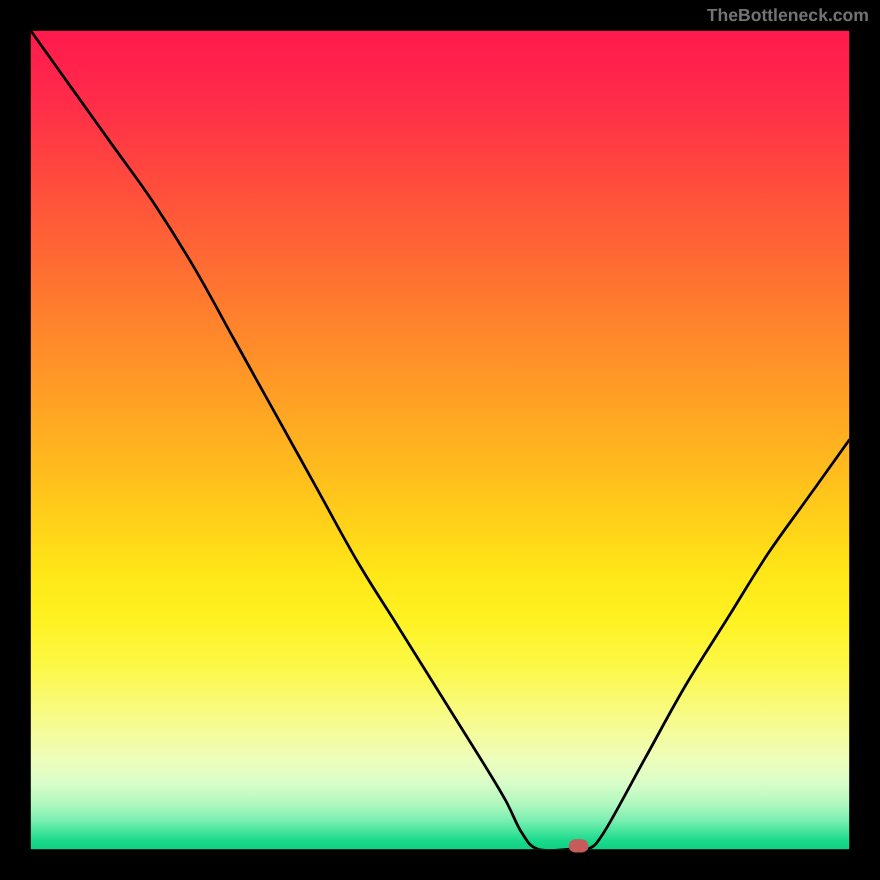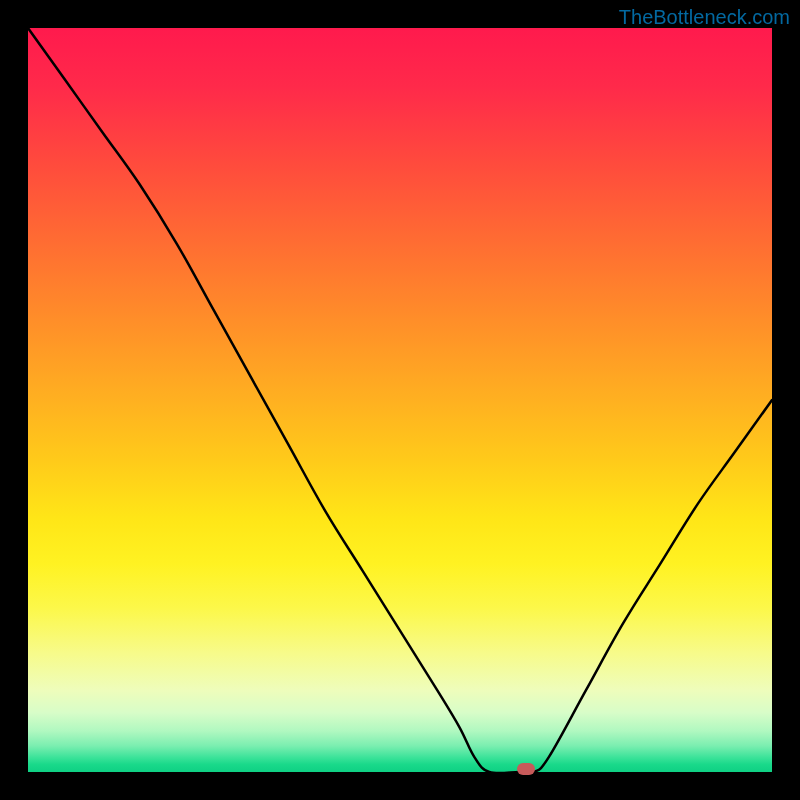--- a/index.html
+++ b/index.html
@@ -8,23 +8,23 @@
     width: 800px;
     height: 800px;
     background: #000;
     position: relative;
     font-family: Arial, sans-serif;
   }
   .watermark {
     position: absolute;
     top: 6px;
     right: 10px;
-    color: #0369a1;
-    font-size: 20px;
-    font-weight: 400;
+    color: #737373;
+    font-size: 16px;
+    font-weight: 700;
     z-index: 20;
   }
   .plot-area {
     position: absolute;
     left: 28px;
     top: 28px;
     width: 744px;
     height: 744px;
     background: linear-gradient(to bottom,
       #ff1a4d 0%,

